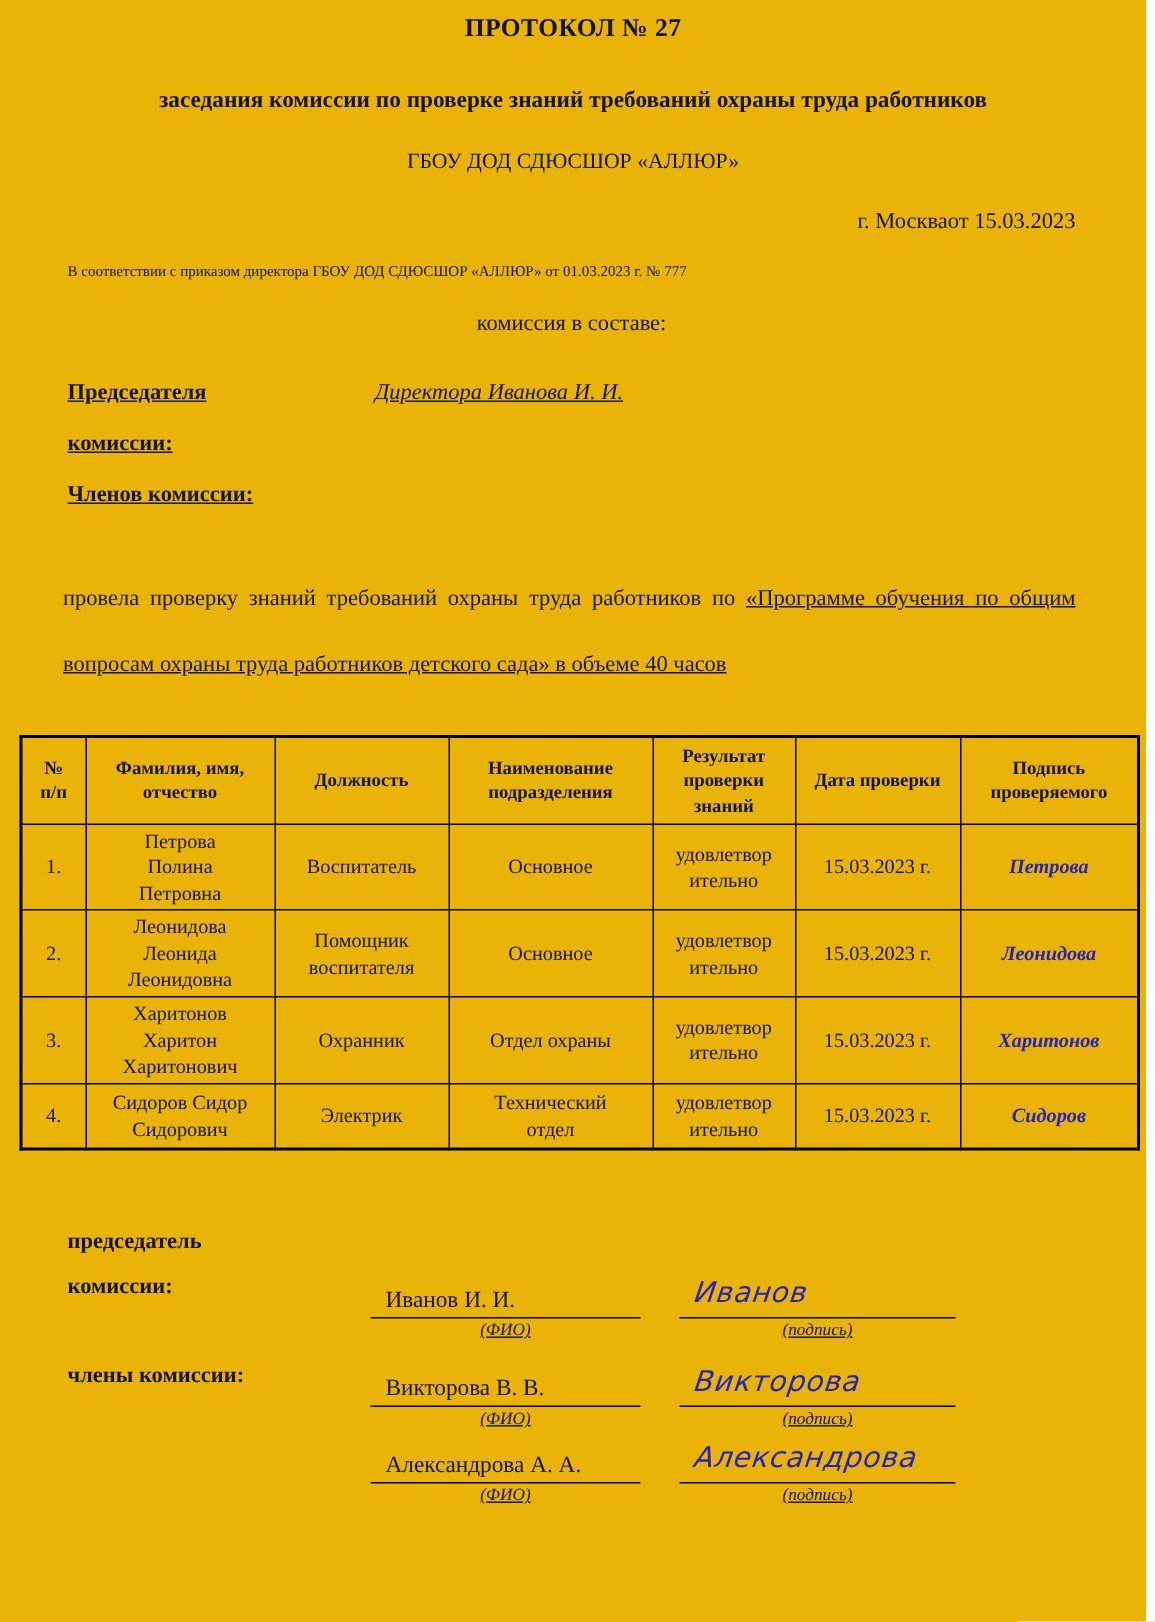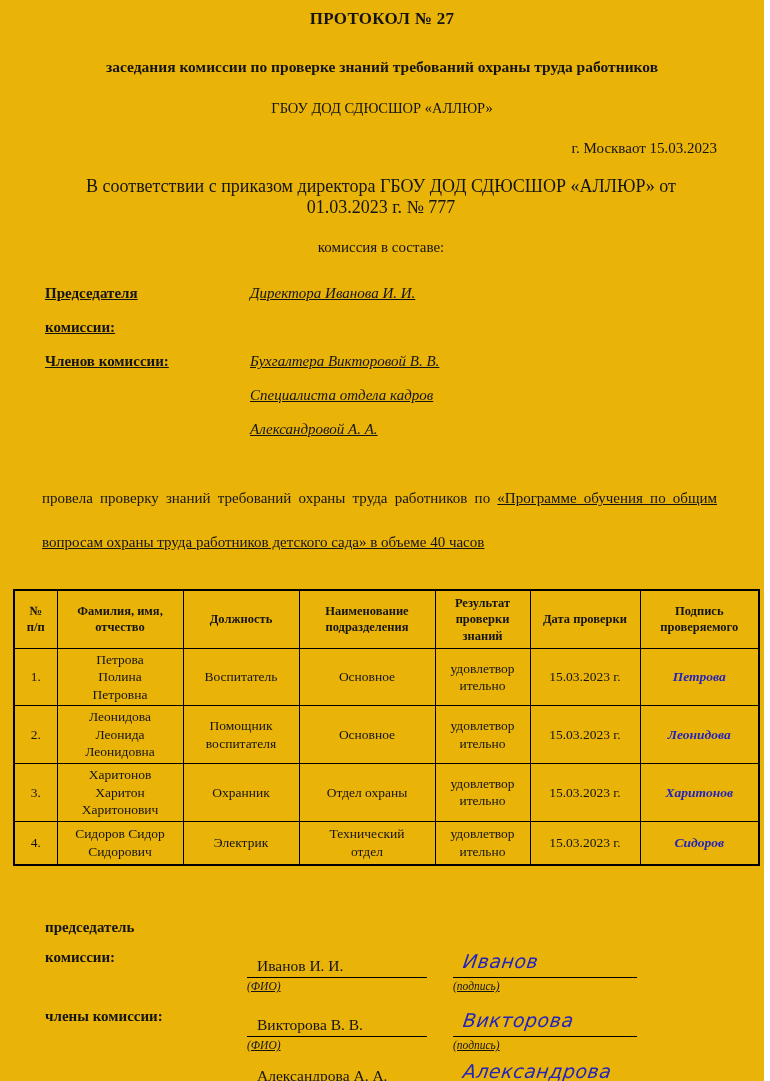--- a/index.html
+++ b/index.html
@@ -32,22 +32,21 @@
     text-align:center;
     font-size:14.5px;
   }
   .cityrow{
     margin:23px 47px 0 45px;
     display:flex; justify-content:flex-end;
     font-size:15px;
   }
   .intro{
     margin:19px 47px 0 45px;
-    font-size:18px;
-    text-align:center;
+    font-size:10px;
   }
   .sostav{
     margin:21px 47px 0 45px;
     font-size:15px;
     text-align:center;
   }
   .roster{
     margin:20px 47px 0 45px;
     font-size:15px;
   }
@@ -120,21 +119,21 @@
   .fio-col{ width:180px; flex:0 0 180px; }
   .sig-col{ width:184px; flex:0 0 184px; margin-left:26px; }
   .w-line{
     border-bottom:1.5px solid #000;
     min-height:28px;
     display:flex; align-items:flex-end;
     padding:0 4px 2px 10px;
     font-size:15.5px;
   }
   .caption{
-    text-align:left;
+    text-align:center;
     font-style:italic; font-size:11.5px;
     text-decoration:underline;
     padding-top:2px;
   }
   .script{
     font-family:"DejaVu Sans",sans-serif;
     font-style:italic; font-weight:500;
     font-size:19px; color:var(--blue);
     letter-spacing:.5px;
     display:inline-block;
@@ -160,23 +159,20 @@
   <p class="sostav">комиссия в составе:</p>
 
   <div class="roster">
     <div class="roster-row">
       <div class="roster-label">Председателя
 комиссии:</div>
       <div class="roster-value">Директора Иванова И. И.</div>
     </div>
     <div class="roster-row">
       <div class="roster-label">Членов комиссии:</div>
-      <div class="roster-value">Бухгалтера Викторовой В. В.
-Специалиста отдела кадров
-Александровой А. А.</div>
     </div>
   </div>
 
   <p class="check">
     <span class="line1"><span>провела проверку знаний требований охраны труда работников по</span> <span class="u">«Программе обучения по общим</span></span>
     <span class="line2 u">вопросам охраны труда работников детского сада» в объеме 40 часов</span>
   </p>
 
   <table class="know">
     <colgroup>

